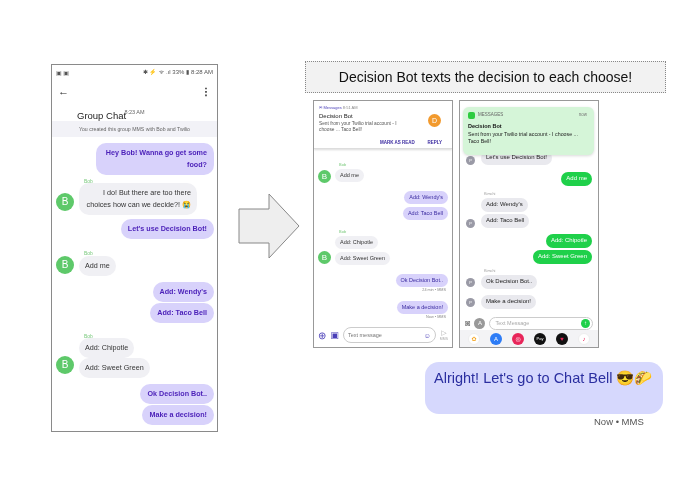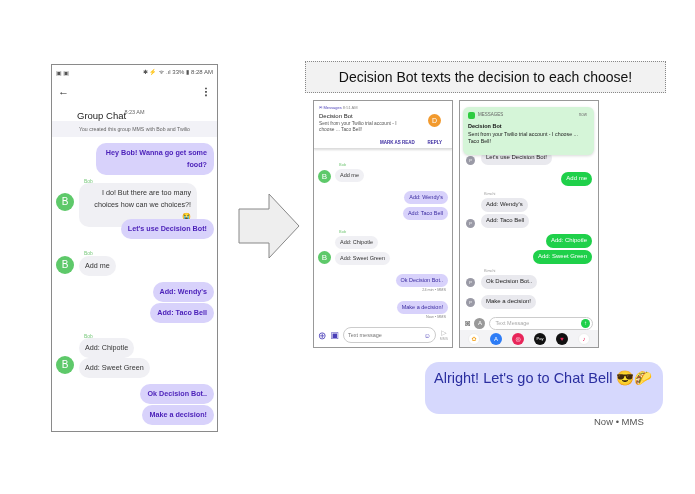--- a/index.html
+++ b/index.html
@@ -72,21 +72,21 @@
     <span class="title">Group Chat</span>
     <span class="more">⋮</span>
   </div>
   <div class="time-label">8:23 AM</div>
   <div class="sys-note">You created this group MMS with Bob and Twilio</div>
 
   <div class="l-msgs">
     <div class="bubble-out" style="right:3px;top:6px;width:118px;">Hey Bob! Wanna go get some food?</div>
     <div class="sender" style="left:32px;top:38px;">Bob</div>
     <div class="avatar-b" style="left:4px;top:56px;">B</div>
-    <div class="bubble-in" style="left:27px;top:46px;width:118px;">I do! But there are too many choices how can we choices?! 😭</div>
+    <div class="bubble-in" style="left:27px;top:46px;width:118px;">I do! But there are too there choices how can we decide?! 😭</div>
     <div class="bubble-out" style="right:3px;top:82px;">Let's use Decision Bot!</div>
     <div class="sender" style="left:32px;top:110px;">Bob</div>
     <div class="avatar-b" style="left:4px;top:119px;">B</div>
     <div class="bubble-in" style="left:27px;top:119px;">Add me</div>
     <div class="bubble-out" style="right:3px;top:145px;">Add: Wendy's</div>
     <div class="bubble-out" style="right:3px;top:166px;">Add: Taco Bell</div>
     <div class="sender" style="left:32px;top:193px;">Bob</div>
     <div class="bubble-in" style="left:27px;top:201px;">Add: Chipotle</div>
     <div class="avatar-b" style="left:4px;top:219px;">B</div>
     <div class="bubble-in" style="left:27px;top:221px;">Add: Sweet Green</div>

